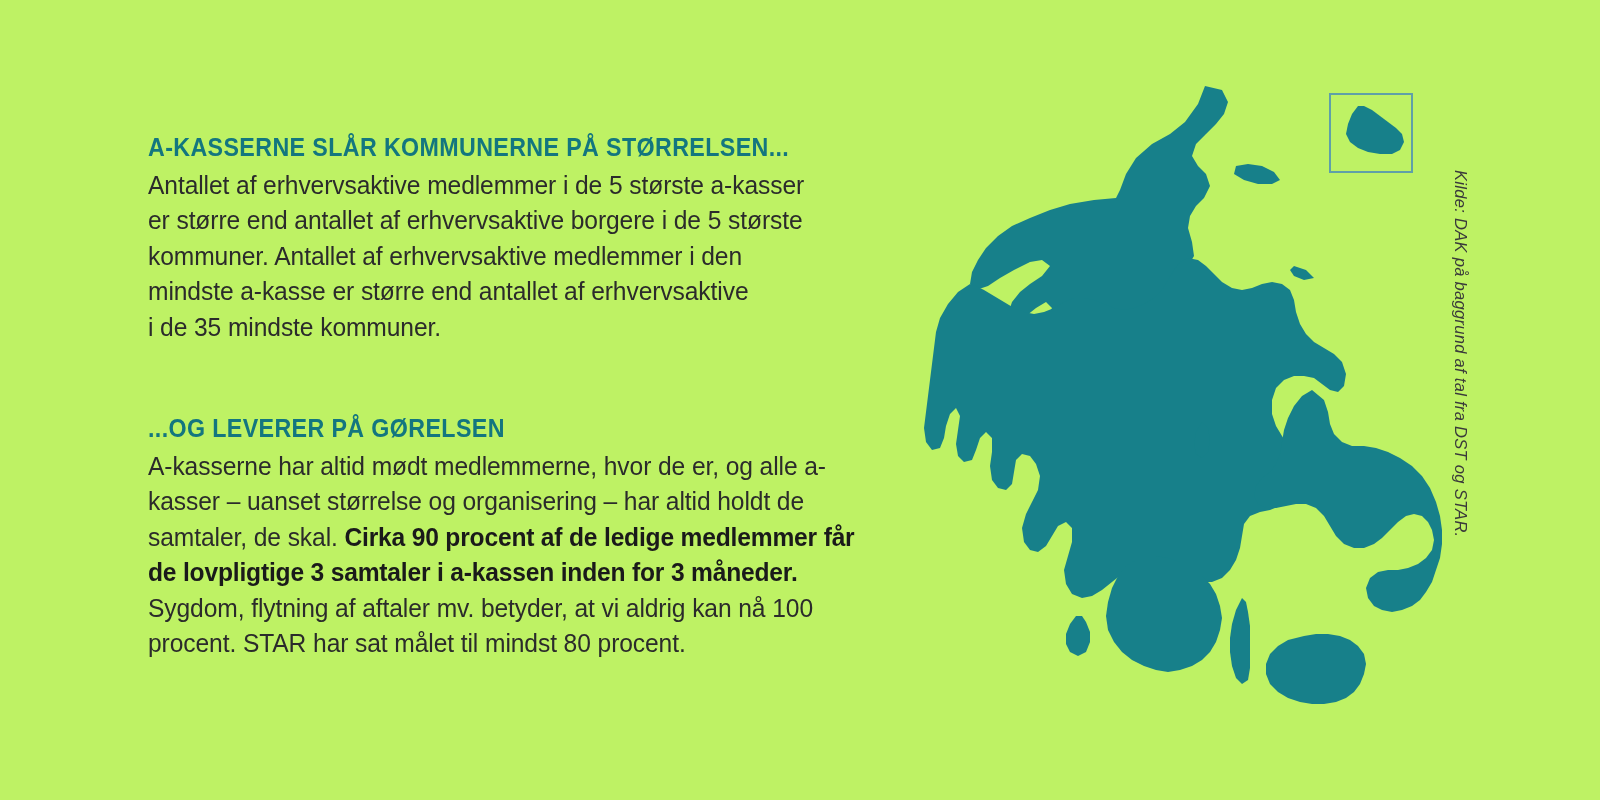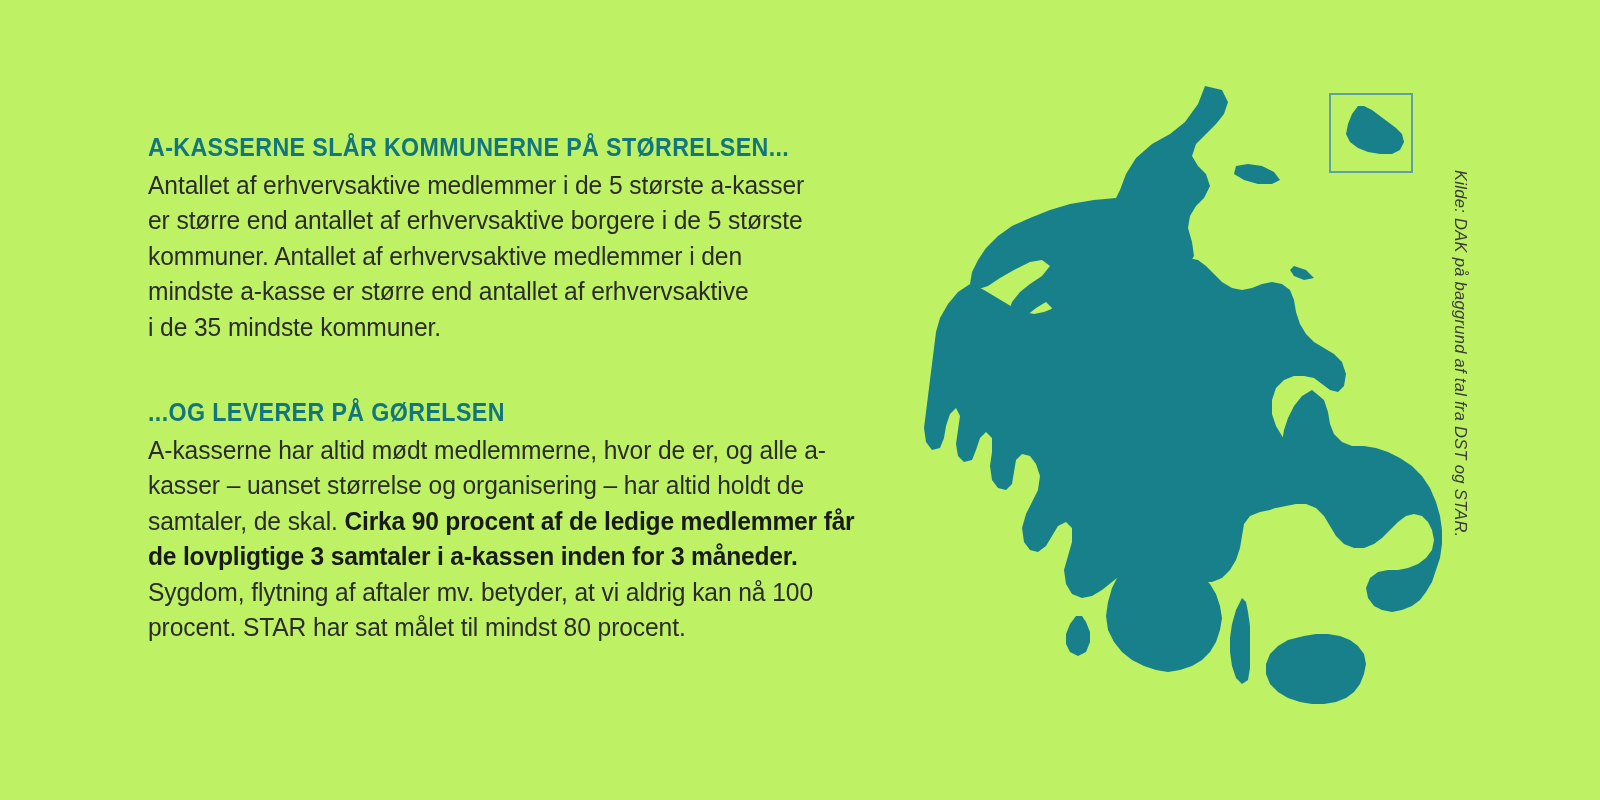--- a/index.html
+++ b/index.html
@@ -53,21 +53,21 @@
     transform: scaleX(0.965);
     transform-origin: left top;
     margin: 0;
   }
   .block-body b {
     font-weight: bold;
     color: #1a1a1a;
     letter-spacing: -0.2px;
   }
 
-  .block-2 { margin-top: 52px; }
+  .block-2 { margin-top: 68px; }
 
   
   .source-credit {
     position: absolute;
     left: 1470px;
     top: 170px;
     width: 450px;
     transform: rotate(90deg);
     transform-origin: left top;
     color: #3a3a3a;

